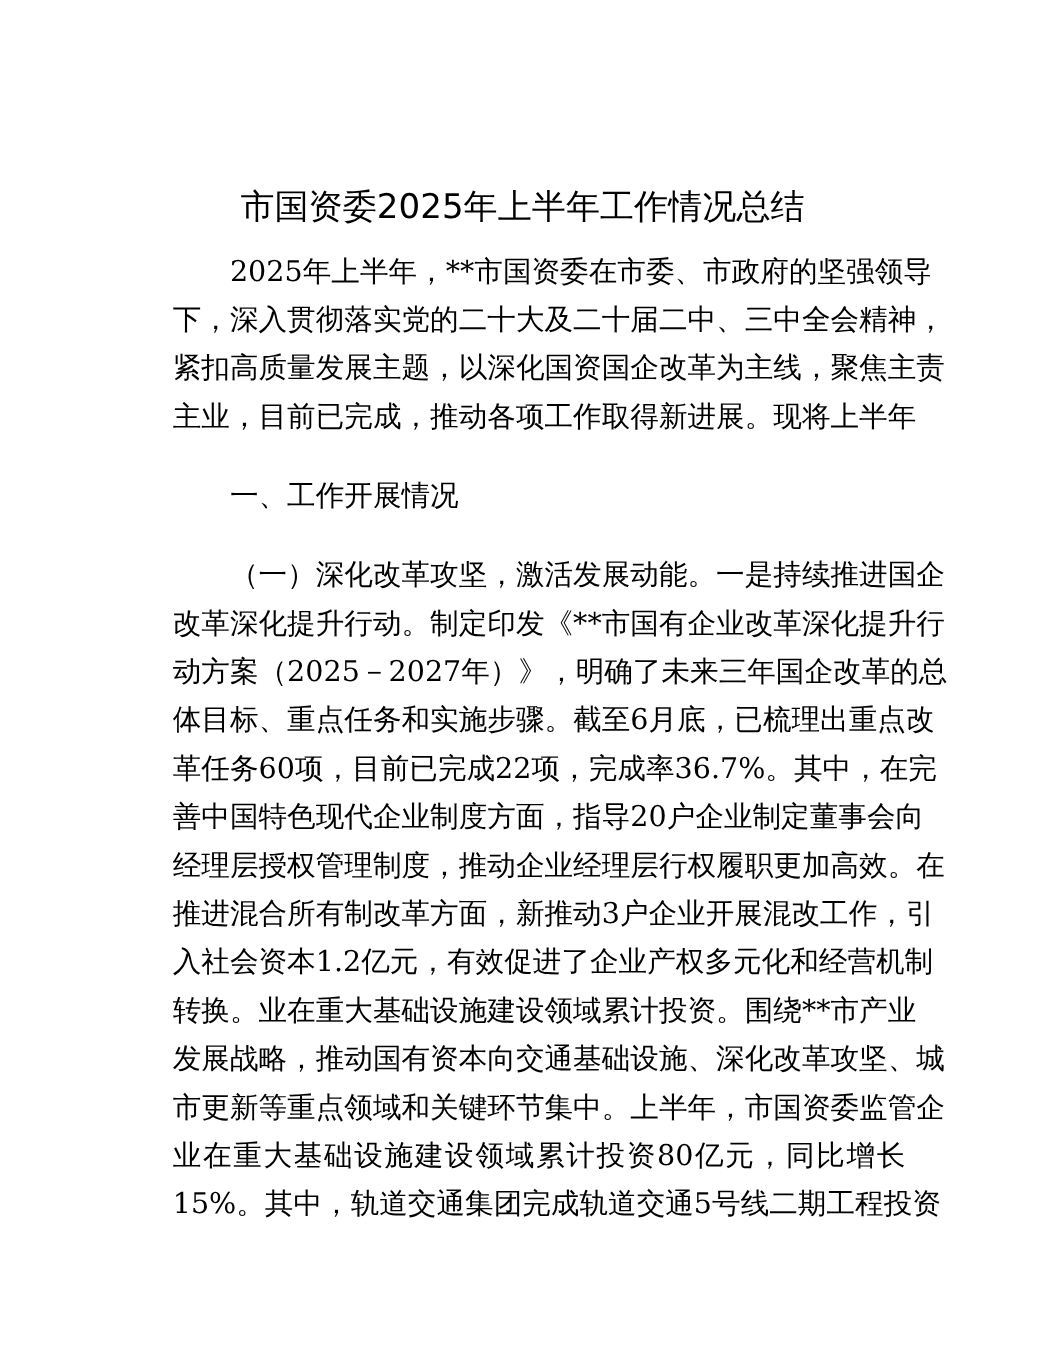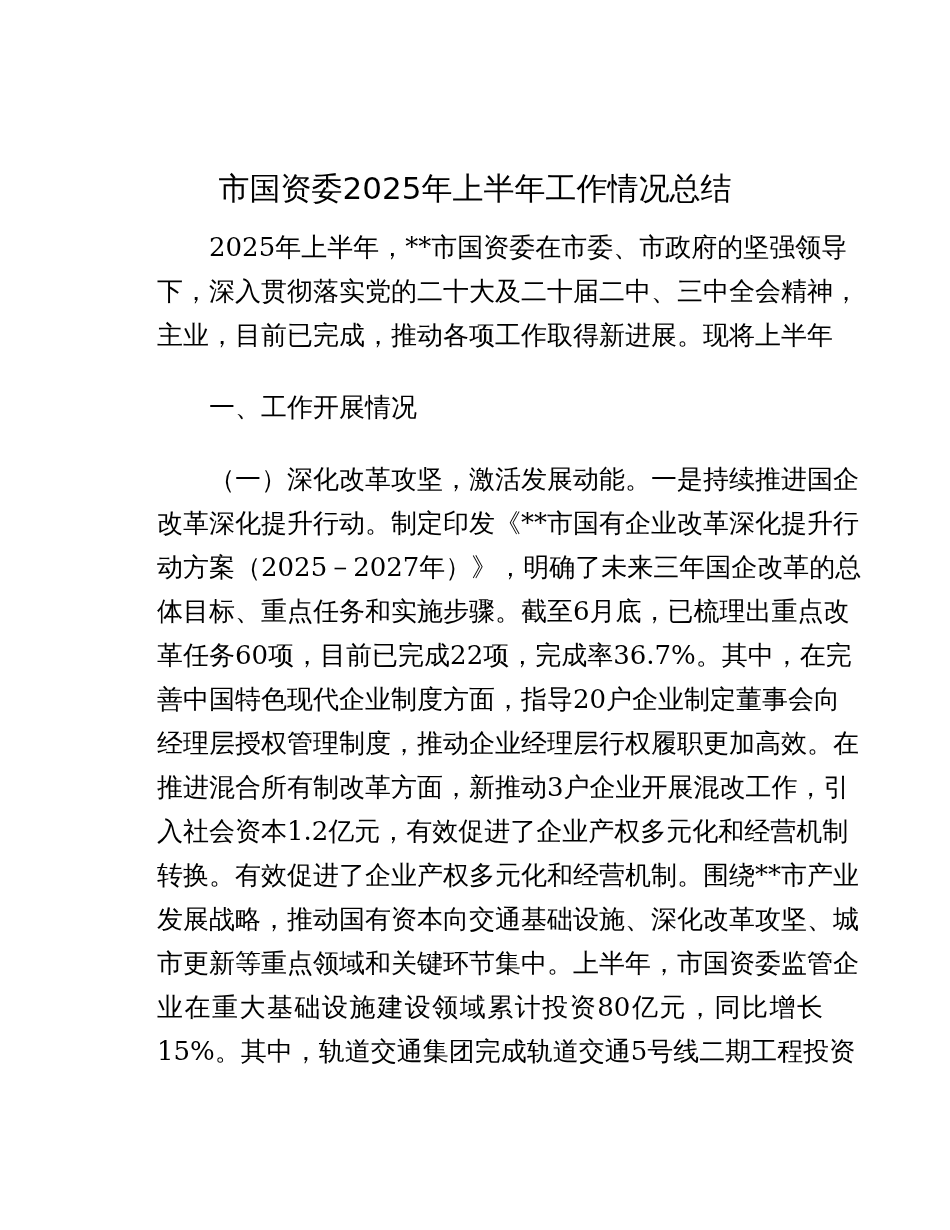--- a/index.html
+++ b/index.html
@@ -69,39 +69,40 @@
 </head>
 <body>
 
 <div class="page">
   <div class="title">市国资委2025年上半年工作情况总结</div>
 
   <div class="body-text">
     <div>
       <span class="line indent">2025年上半年，**市国资委在市委、市政府的坚强领导</span>
       <span class="line">下，深入贯彻落实党的二十大及二十届二中、三中全会精神，</span>
+      <span class="line">紧扣高质量发展主题，以深化国资国企改革为主线，聚焦主责</span>
       <span class="line">主业，目前已完成，推动各项工作取得新进展。现将上半年</span>
     </div>
 
     <span class="gap"></span>
 
     <span class="line heading">一、工作开展情况</span>
 
     <span class="gap"></span>
 
     <div>
       <span class="line indent">（一）深化改革攻坚，激活发展动能。一是持续推进国企</span>
       <span class="line">改革深化提升行动。制定印发《**市国有企业改革深化提升行</span>
       <span class="line">动方案（2025－2027年）》，明确了未来三年国企改革的总</span>
       <span class="line">体目标、重点任务和实施步骤。截至6月底，已梳理出重点改</span>
       <span class="line">革任务60项，目前已完成22项，完成率36.7%。其中，在完</span>
       <span class="line">善中国特色现代企业制度方面，指导20户企业制定董事会向</span>
       <span class="line">经理层授权管理制度，推动企业经理层行权履职更加高效。在</span>
       <span class="line">推进混合所有制改革方面，新推动3户企业开展混改工作，引</span>
       <span class="line">入社会资本1.2亿元，有效促进了企业产权多元化和经营机制</span>
-      <span class="line">转换。有效促进了企业产权多元化和经营机制。围绕**市产业</span>
+      <span class="line">转换。业在重大基础设施建设领域累计投资。围绕**市产业</span>
       <span class="line">发展战略，推动国有资本向交通基础设施、深化改革攻坚、城</span>
       <span class="line">市更新等重点领域和关键环节集中。上半年，市国资委监管企</span>
       <span class="line">业在重大基础设施建设领域累计投资80亿元，同比增长</span>
       <span class="line">15%。其中，轨道交通集团完成轨道交通5号线二期工程投资</span>
     </div>
   </div>
 </div>
 
 </body></html>

